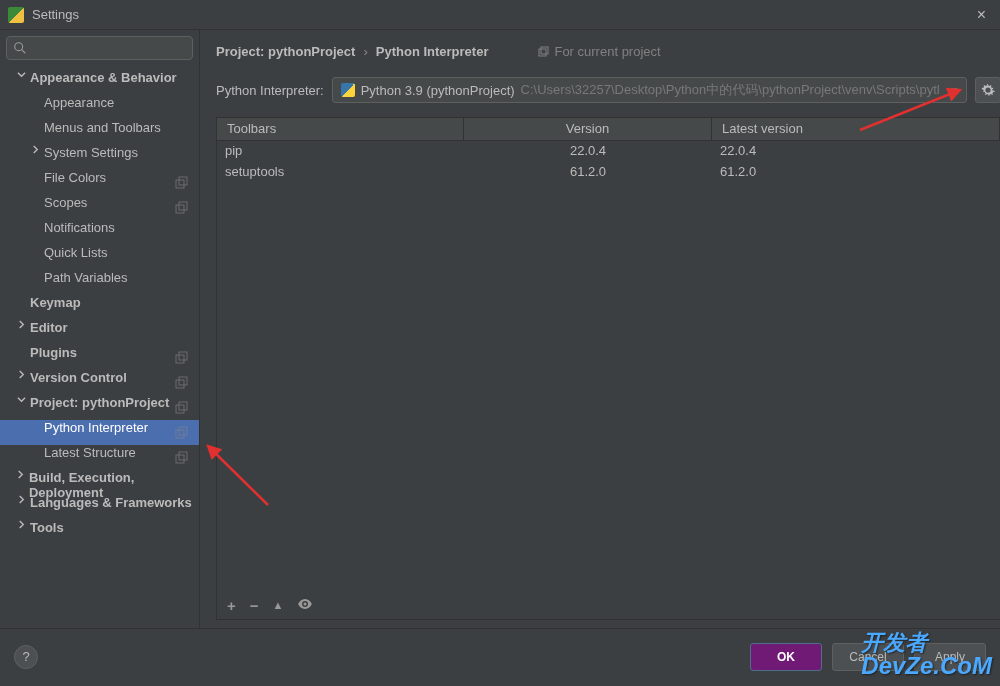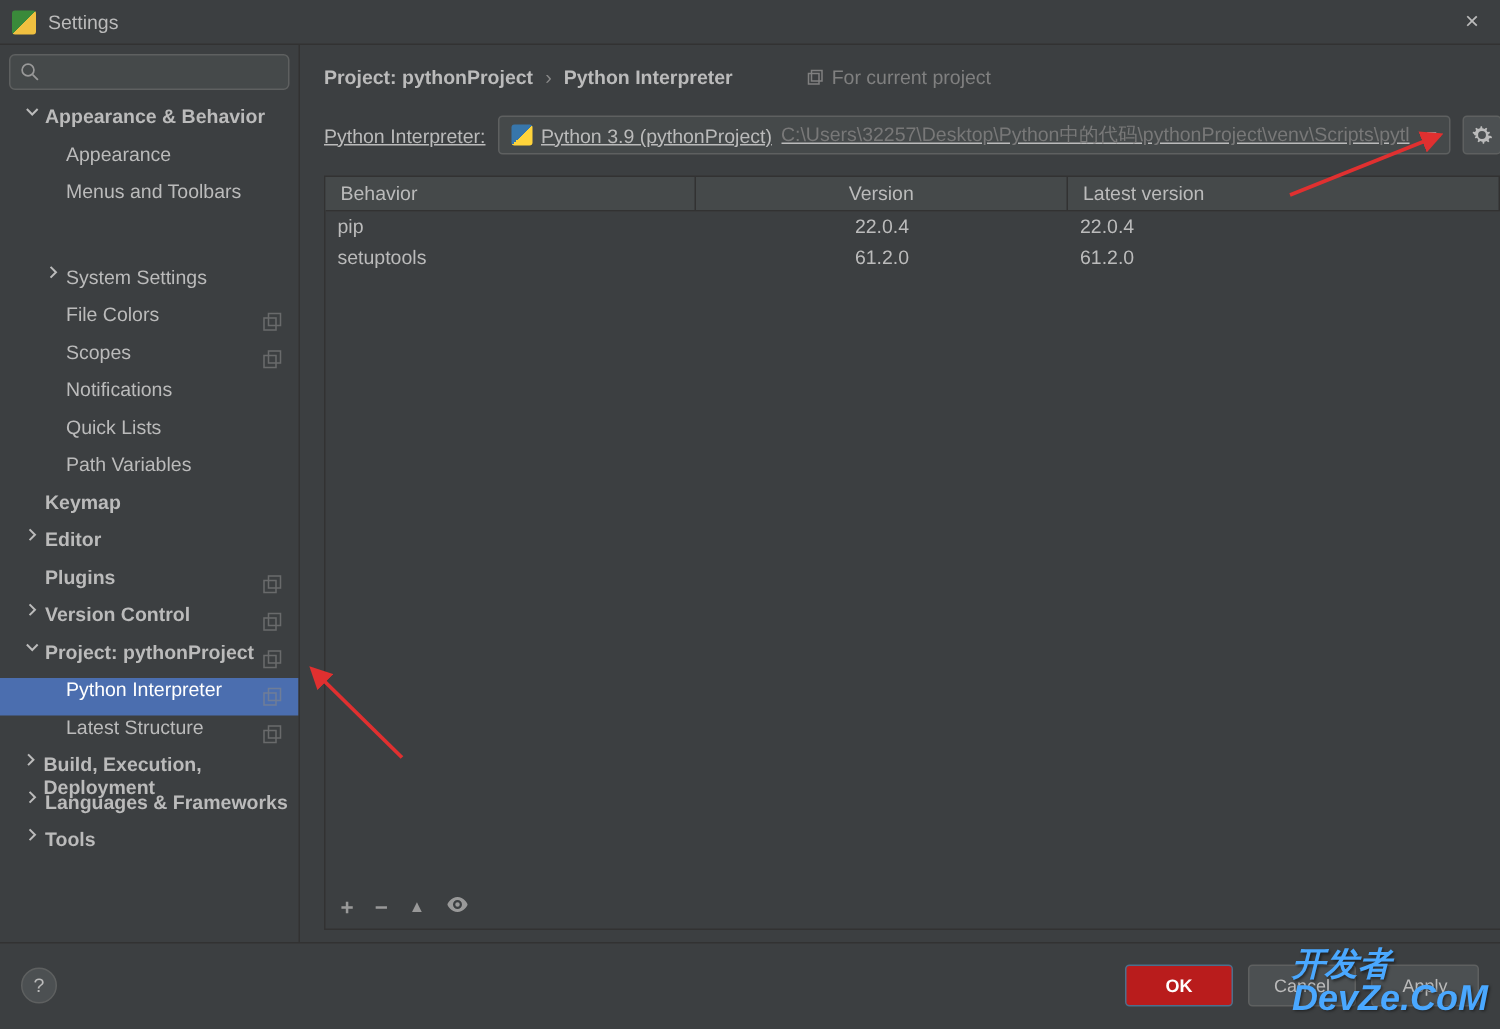--- a/index.html
+++ b/index.html
@@ -58,21 +58,21 @@
       height: 25px;
       display: flex;
       align-items: flex-start;
       padding-left: 14px;
       cursor: pointer;
       position: relative;
       color: #bbbbbb;
     }
     .tree-item.top { font-weight: bold; }
     .tree-item.child { padding-left: 44px; font-weight: normal; }
-    .tree-item.child-expand { padding-left: 28px; font-weight: normal; margin-top: 32px; }
+    .tree-item.child-expand { padding-left: 28px; font-weight: normal; }
     .tree-item.selected { background: #4b6eaf; color: #ffffff; }
     .tree-item .chev { width: 14px; display: inline-flex; align-items: center; justify-content: center; margin-right: 2px; }
     .tree-item .chev svg { width: 9px; height: 9px; }
     .tree-item .trail-icon {
       position: absolute; right: 10px; top: 50%; transform: translateY(-50%);
       width: 14px; height: 14px; opacity: 0.6;
     }
     .content {
       flex: 1;
       display: flex;
@@ -95,21 +95,20 @@
       display: inline-flex;
       align-items: center;
       gap: 4px;
       padding-left: 12px;
     }
     .interpreter-row {
       display: flex;
       align-items: center;
       gap: 8px;
       margin-bottom: 14px;
-      text-decoration: underline;
     }
     .interpreter-label { color: #bbbbbb; white-space: nowrap; }
     .interpreter-select {
       flex: 1;
       height: 26px;
       background: #45494a;
       border: 1px solid #5e6060;
       border-radius: 3px;
       display: flex;
       align-items: center;
@@ -195,21 +194,21 @@
       padding: 0 16px;
       border-radius: 3px;
       border: 1px solid #5e6060;
       background: #4c5052;
       color: #bbbbbb;
       display: flex; align-items: center; justify-content: center;
       cursor: pointer;
       font-size: 12px;
     }
     .btn.primary {
-      background: #b91c1c;
+      background: #701a75;
       border-color: #4c708c;
       color: #fff;
       font-weight: bold;
     }
     .red-arrow {
       position: absolute;
       pointer-events: none;
       z-index: 50;
     }
     .watermark {
@@ -403,21 +402,21 @@
       </div>
       <div class="gear-btn">
         <svg viewBox="0 0 16 16">
             <path fill="#bbbbbb" d="M8 5a3 3 0 100 6 3 3 0 000-6zm6.4 3.6l1.3.9-.4 1-1.5-.3a6 6 0 01-.8 1.4l.6 1.4-.9.6-1.2-1a6 6 0 01-1.6.5l-.3 1.5h-1l-.3-1.5a6 6 0 01-1.6-.5l-1.2 1-.9-.6.6-1.4a6 6 0 01-.8-1.4l-1.5.3-.4-1 1.3-.9A6 6 0 012 8c0-.2 0-.4.1-.6L.8 6.5l.4-1 1.5.3a6 6 0 01.8-1.4L2.9 3l.9-.6 1.2 1a6 6 0 011.6-.5L7 1.4h1l.3 1.5a6 6 0 011.6.5l1.2-1 .9.6-.6 1.4a6 6 0 01.8 1.4l1.5-.3.4 1-1.3.9c0 .2.1.4.1.6s0 .4-.1.6z"></path>
           </svg>
       </div>
     </div>
 
     <div class="pkg-table">
       <div class="pkg-head">
-        <div class="col c1">Behavior</div>
+        <div class="col c1">Toolbars</div>
         <div class="col c2">Version</div>
         <div class="col c3">Latest version</div>
       </div>
       <div class="pkg-body" id="pkg-body">
           <div class="pkg-row">
             <div class="col c1">pip</div>
             <div class="col c2">22.0.4</div>
             <div class="col c3">22.0.4</div>
           </div>
           <div class="pkg-row">

